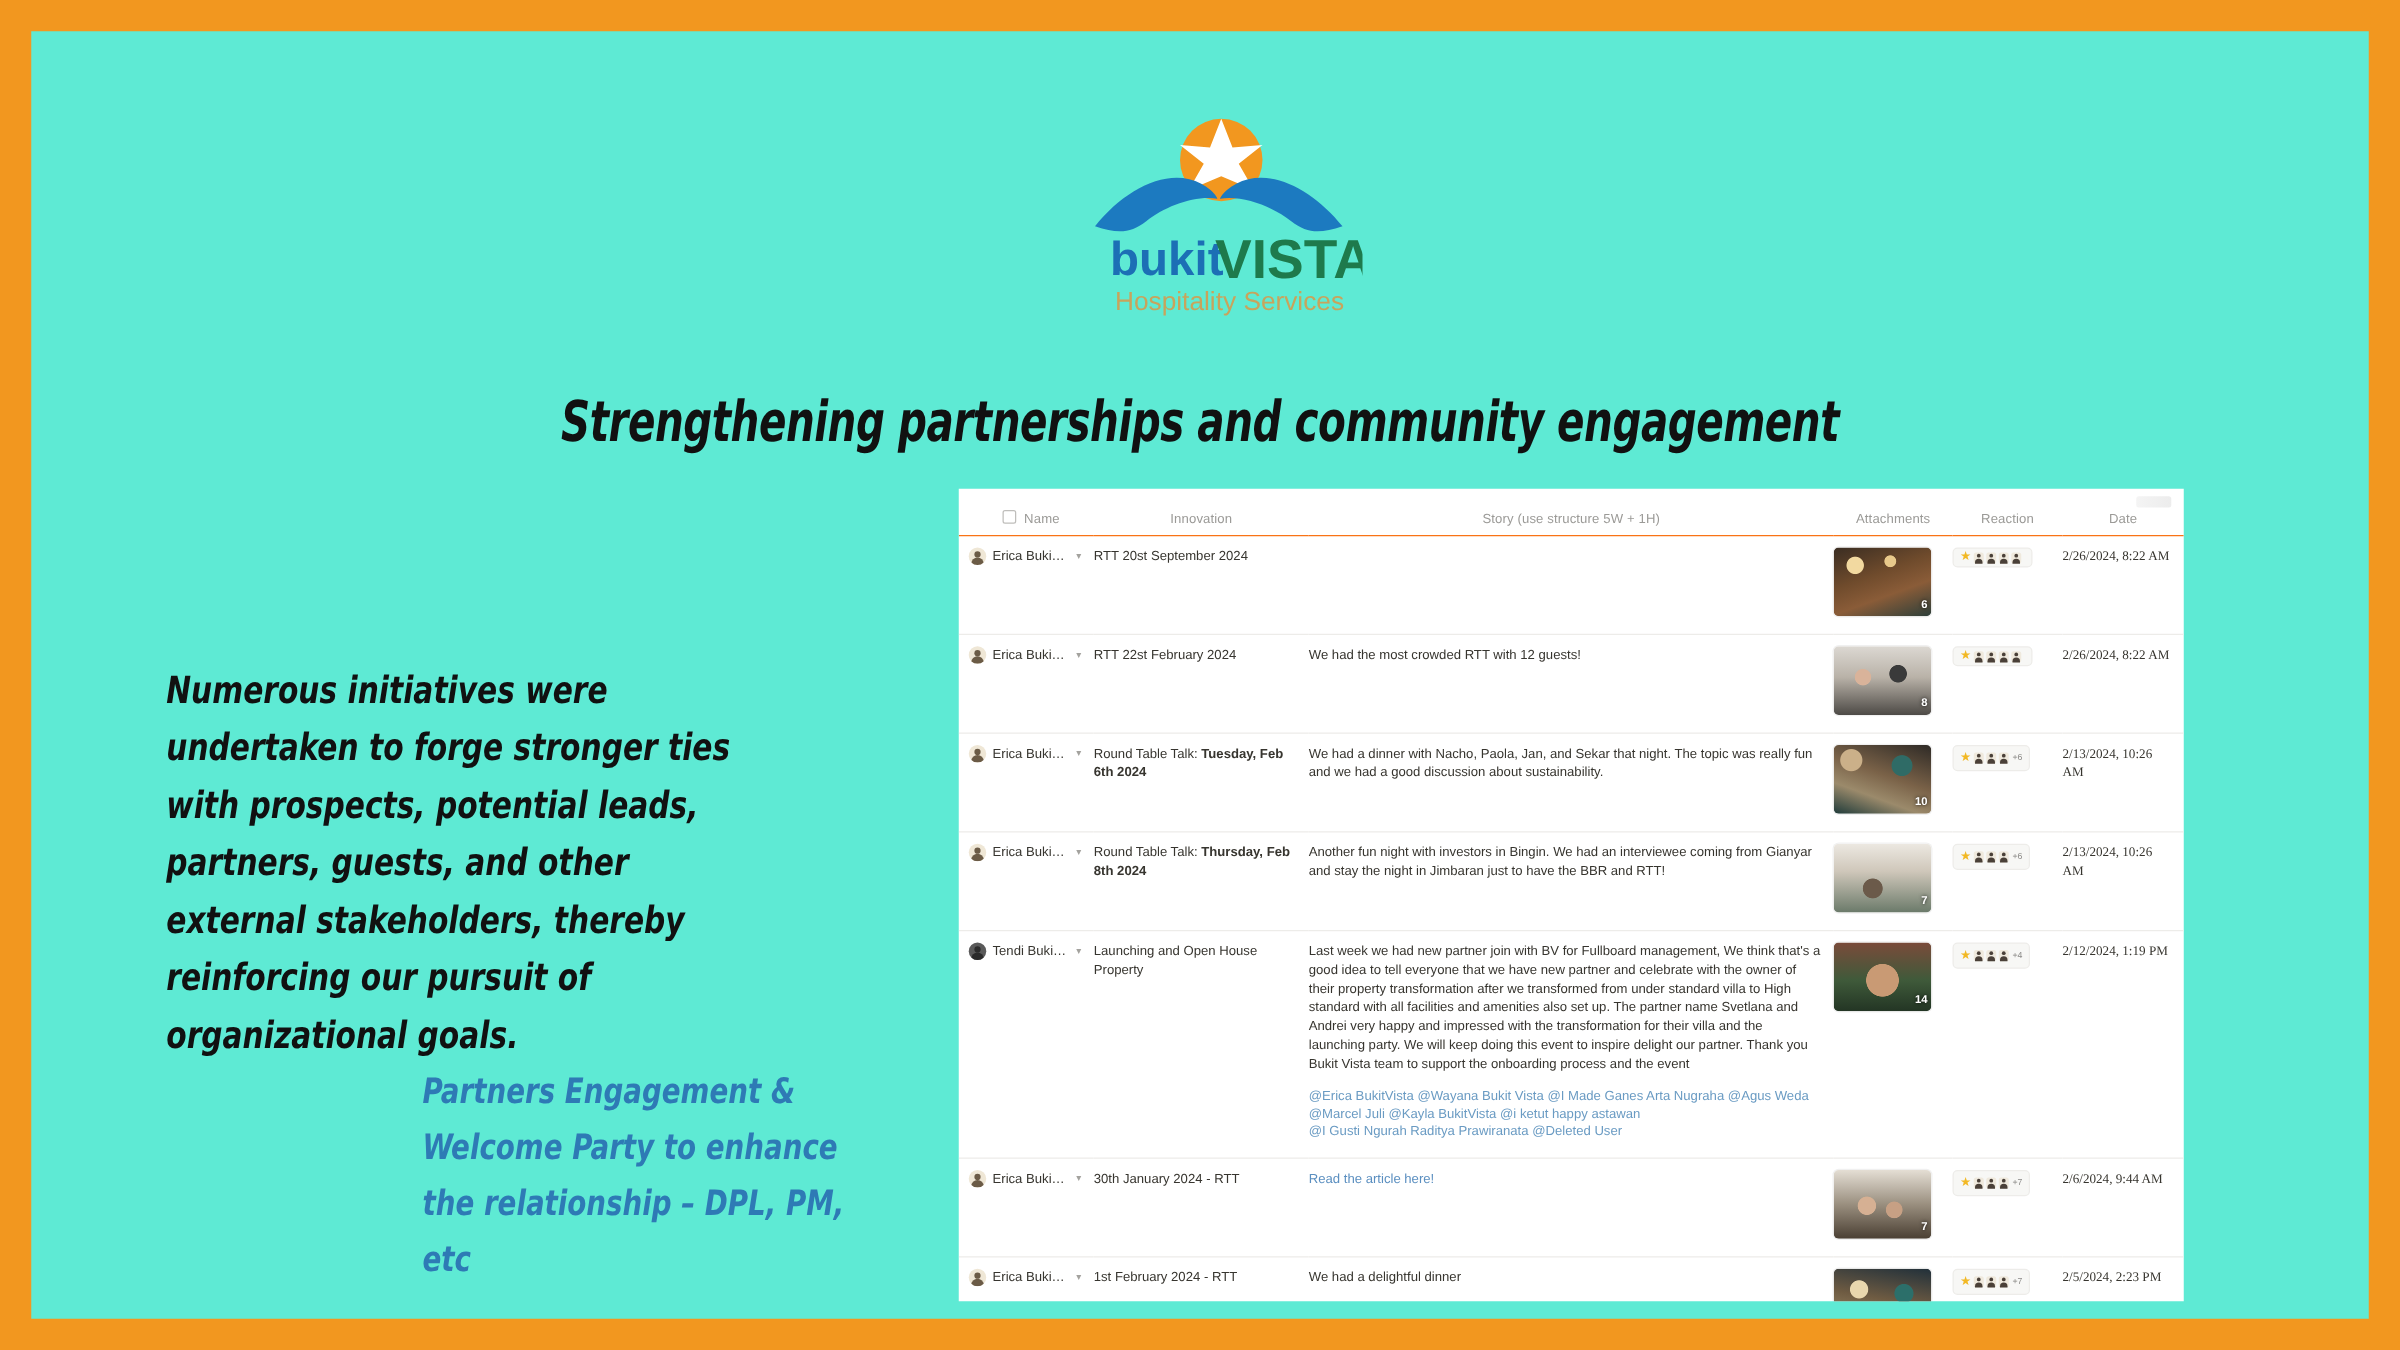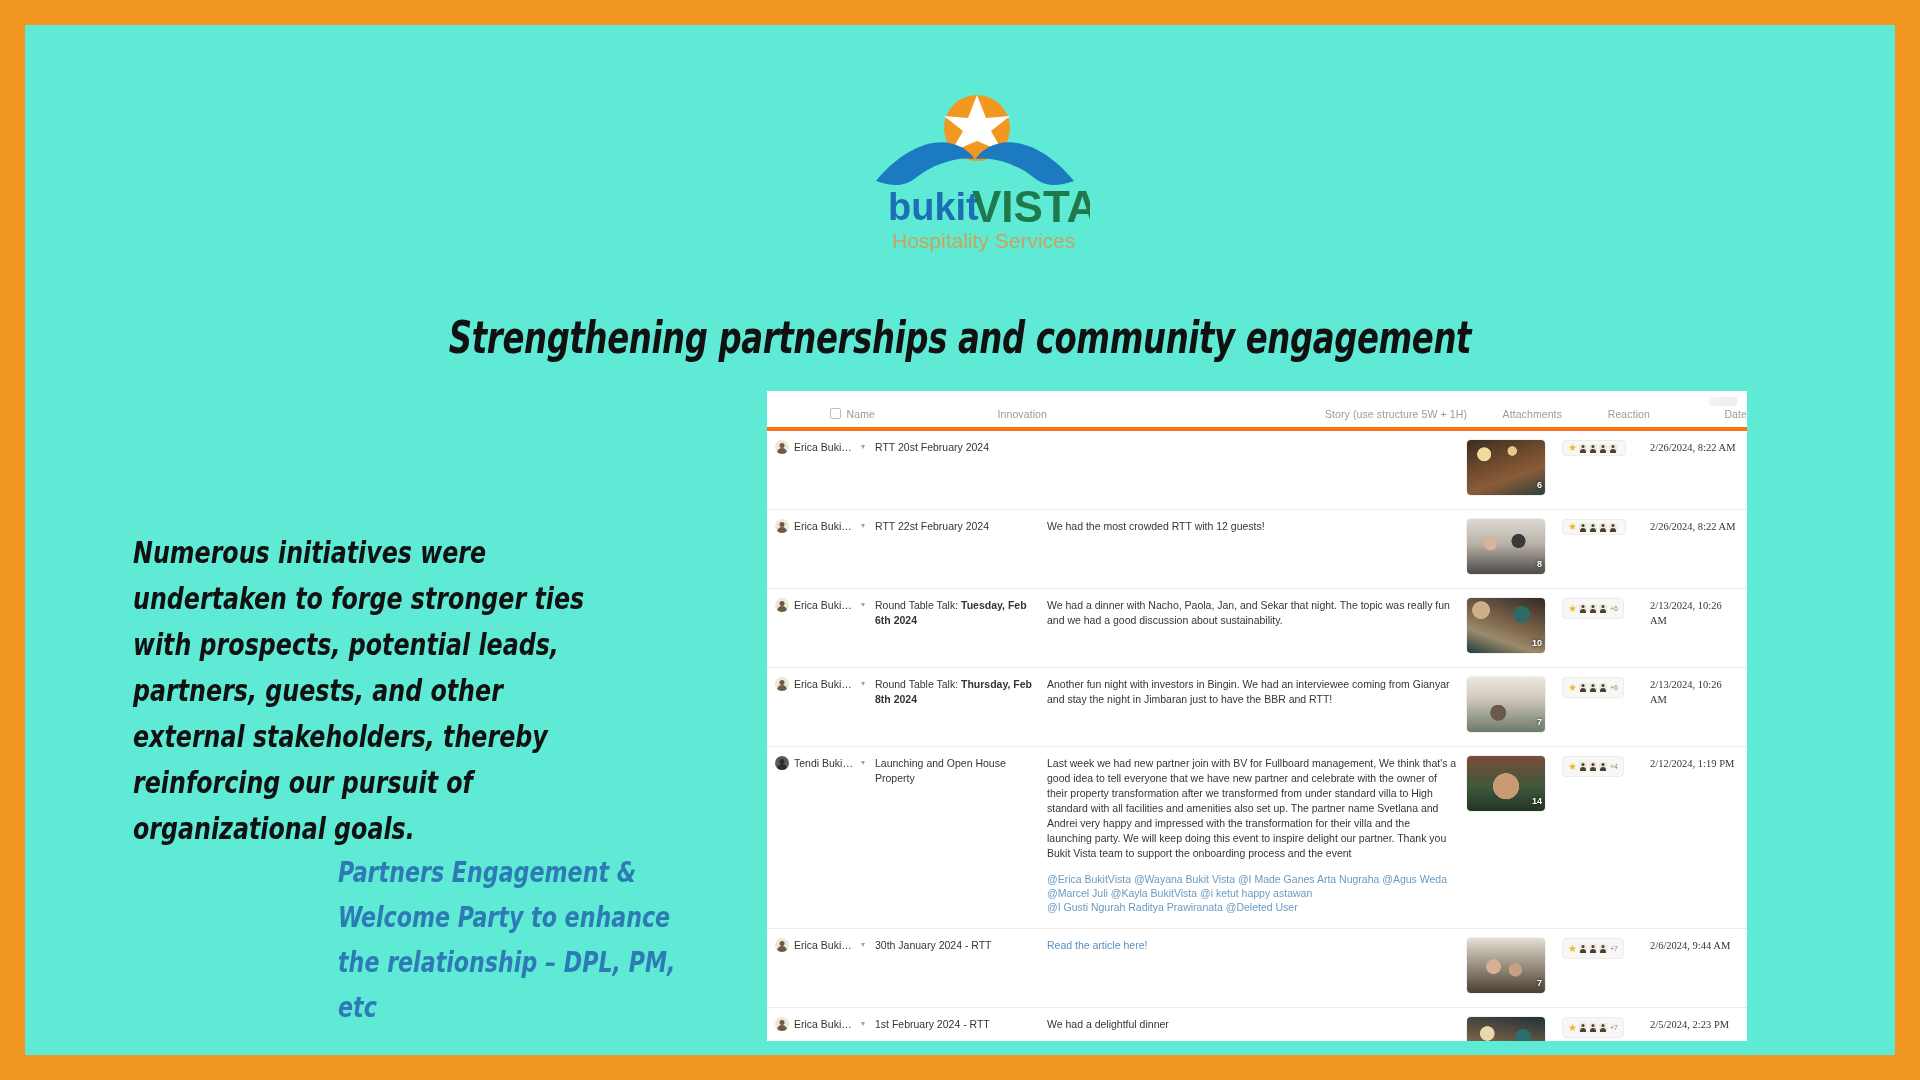--- a/index.html
+++ b/index.html
@@ -65,22 +65,22 @@
 
   table.nt{border-collapse:collapse;width:980px;table-layout:fixed;margin-top:16px;}
   table.nt col.c-name{width:108px}
   table.nt col.c-inn{width:172px}
   table.nt col.c-story{width:420px}
   table.nt col.c-att{width:95px}
   table.nt col.c-re{width:88px}
   table.nt col.c-date{width:97px}
 
   table.nt thead th{
-    text-align:right;font-weight:400;font-size:10.5px;color:#9B9A97;
-    padding:0 0 7px 0;border-bottom:4px solid #f97316;vertical-align:bottom;
+    text-align:center;font-weight:400;font-size:10.5px;color:#9B9A97;
+    padding:0 0 7px 0;border-bottom:1px solid #f97316;vertical-align:bottom;
     letter-spacing:.1px;
   }
   table.nt thead th.first{padding-left:8px;}
   table.nt tbody td{
     border-bottom:1px solid #EDECE9;
     vertical-align:top;
     padding:9px 10px 14px 0;
     font-size:10.5px;line-height:15px;color:#37352F;
   }
   table.nt tbody td.c1{padding-left:8px;}
@@ -208,21 +208,21 @@
             <td class="c1">
               <div class="namecell">
                 <span class="av">
                   <i></i>
                   <b></b>
                 </span>
                 <span class="nm">Erica BukitV...</span>
                 <span class="cv">▾</span>
               </div>
             </td>
-            <td class="inn">RTT 20st February 2024</td>
+            <td class="inn">RTT 20st September 2024</td>
             <td class="story"></td>
             <td>
               <div class="thumb t1">
                 <span class="img"></span>
                 <span class="cnt">6</span>
               </div>
             </td>
             <td><span class="reaction">
                 <span class="star">★</span>
                 <span class="face">

